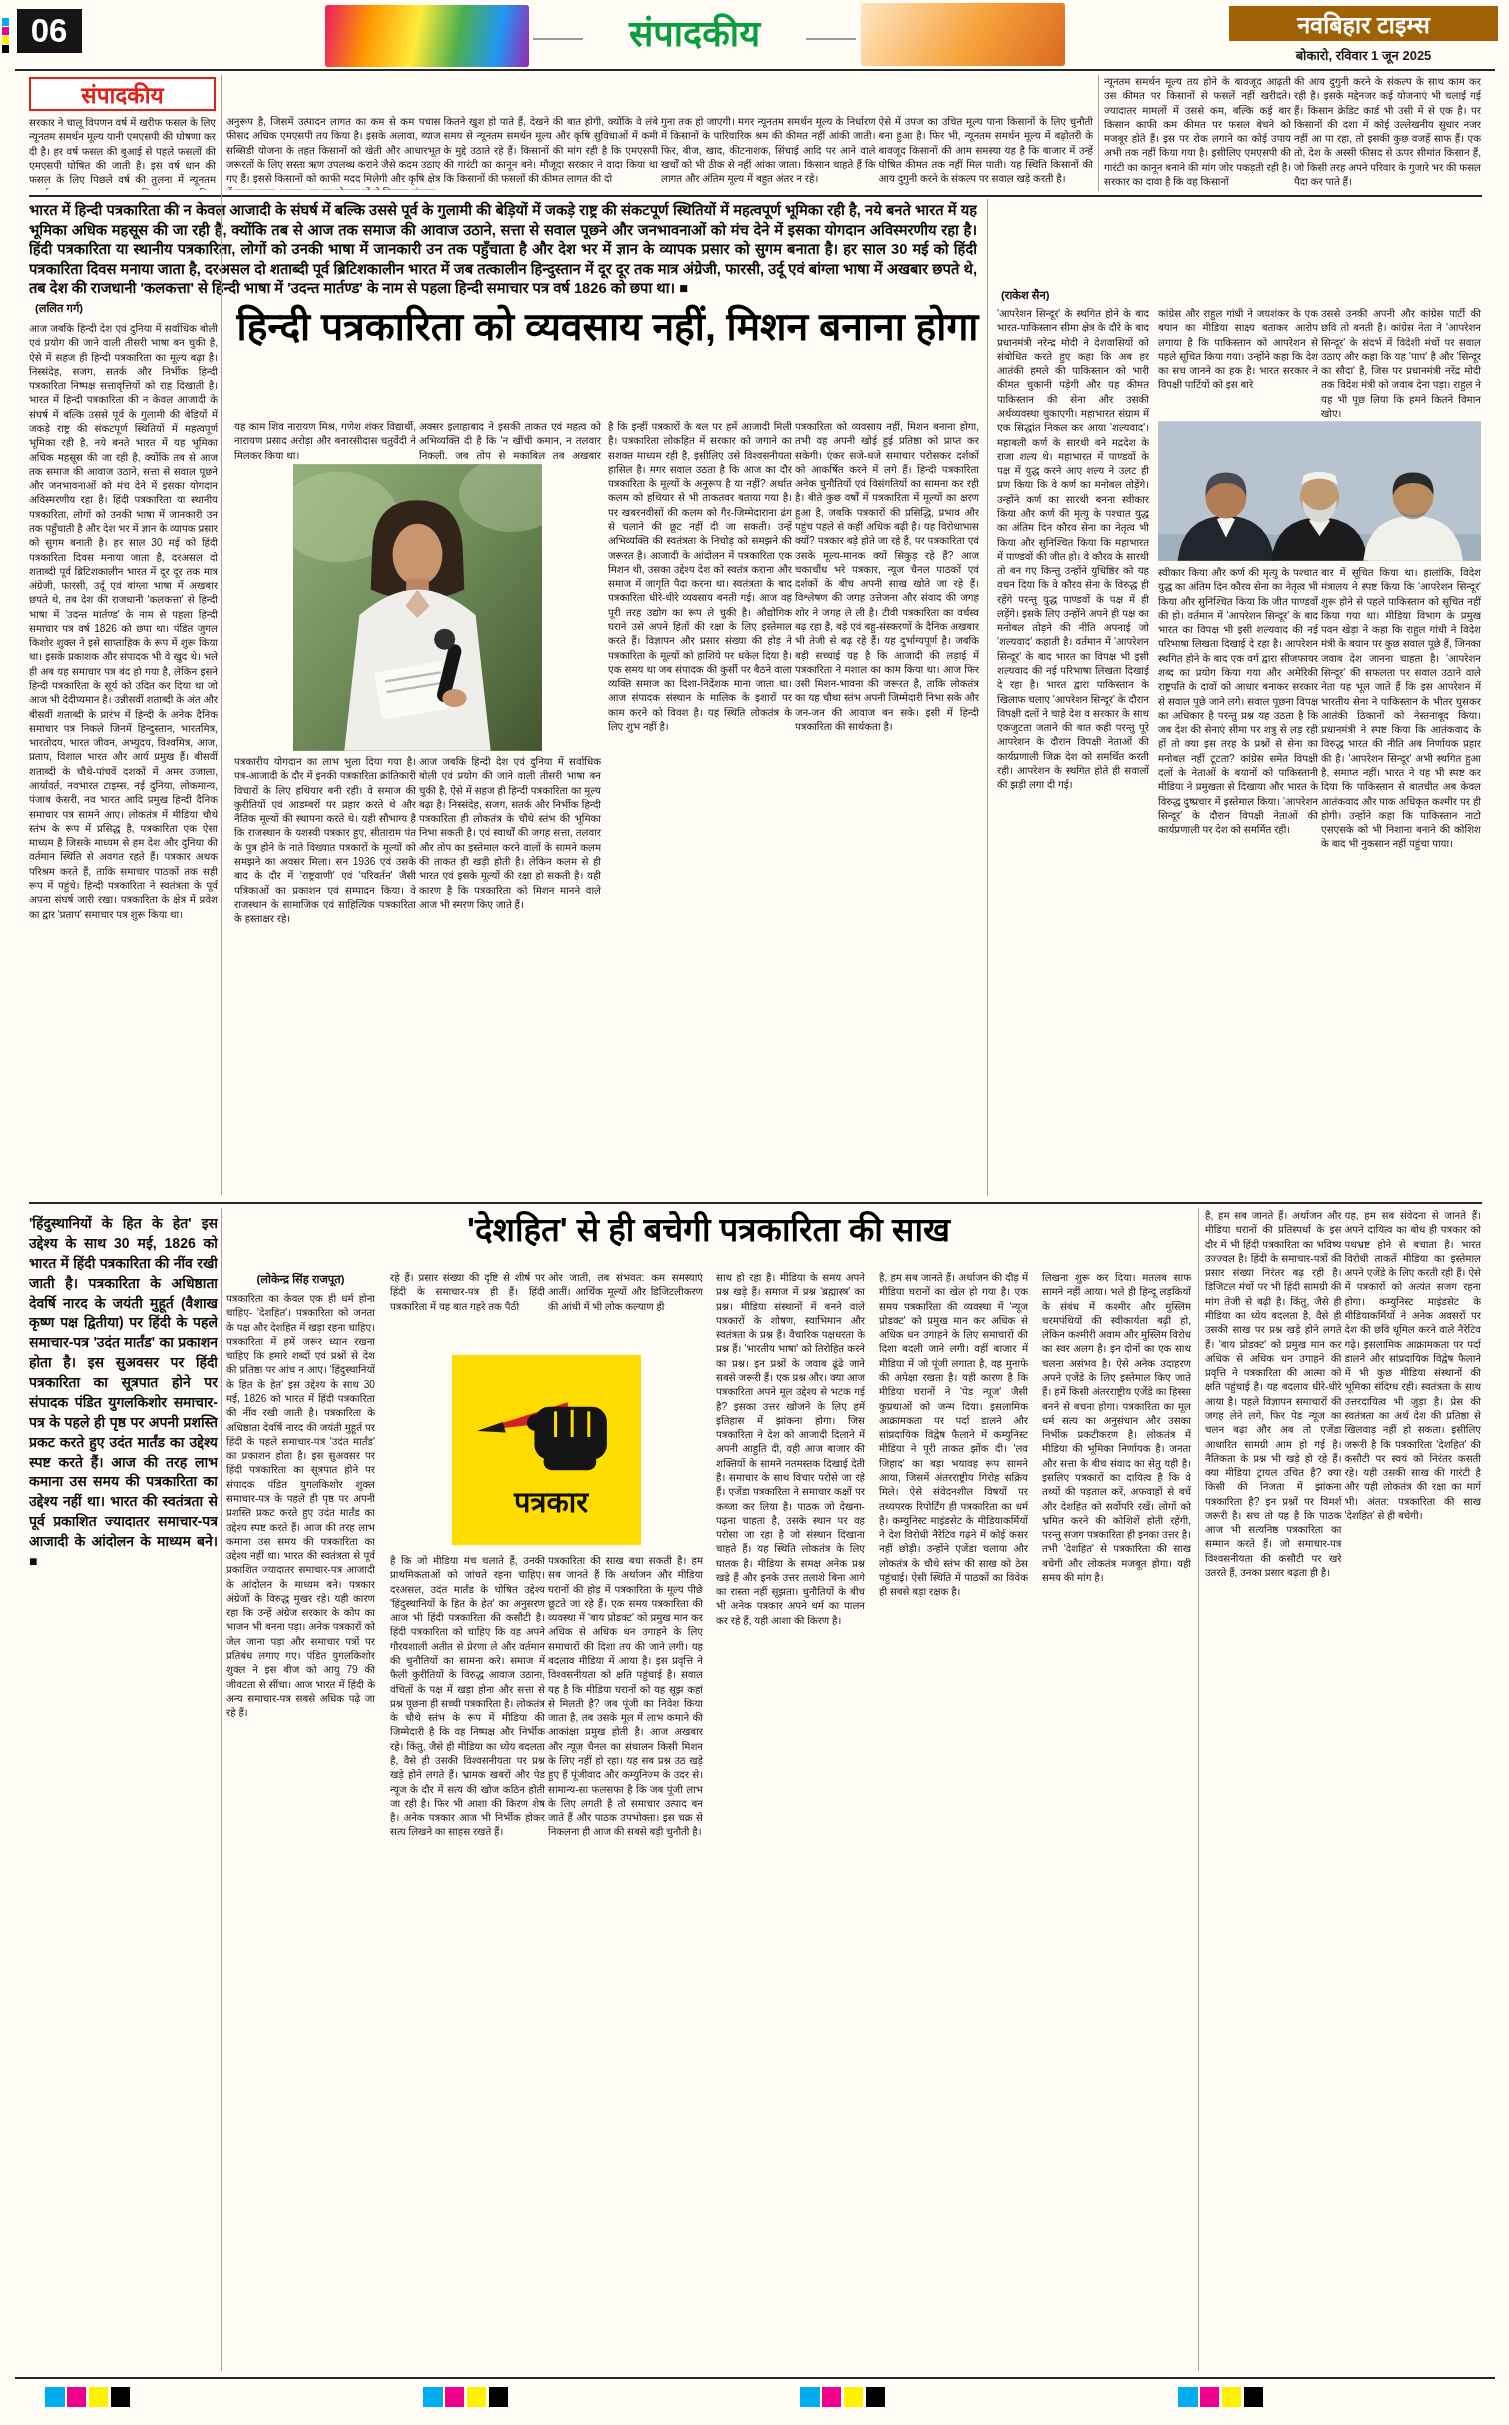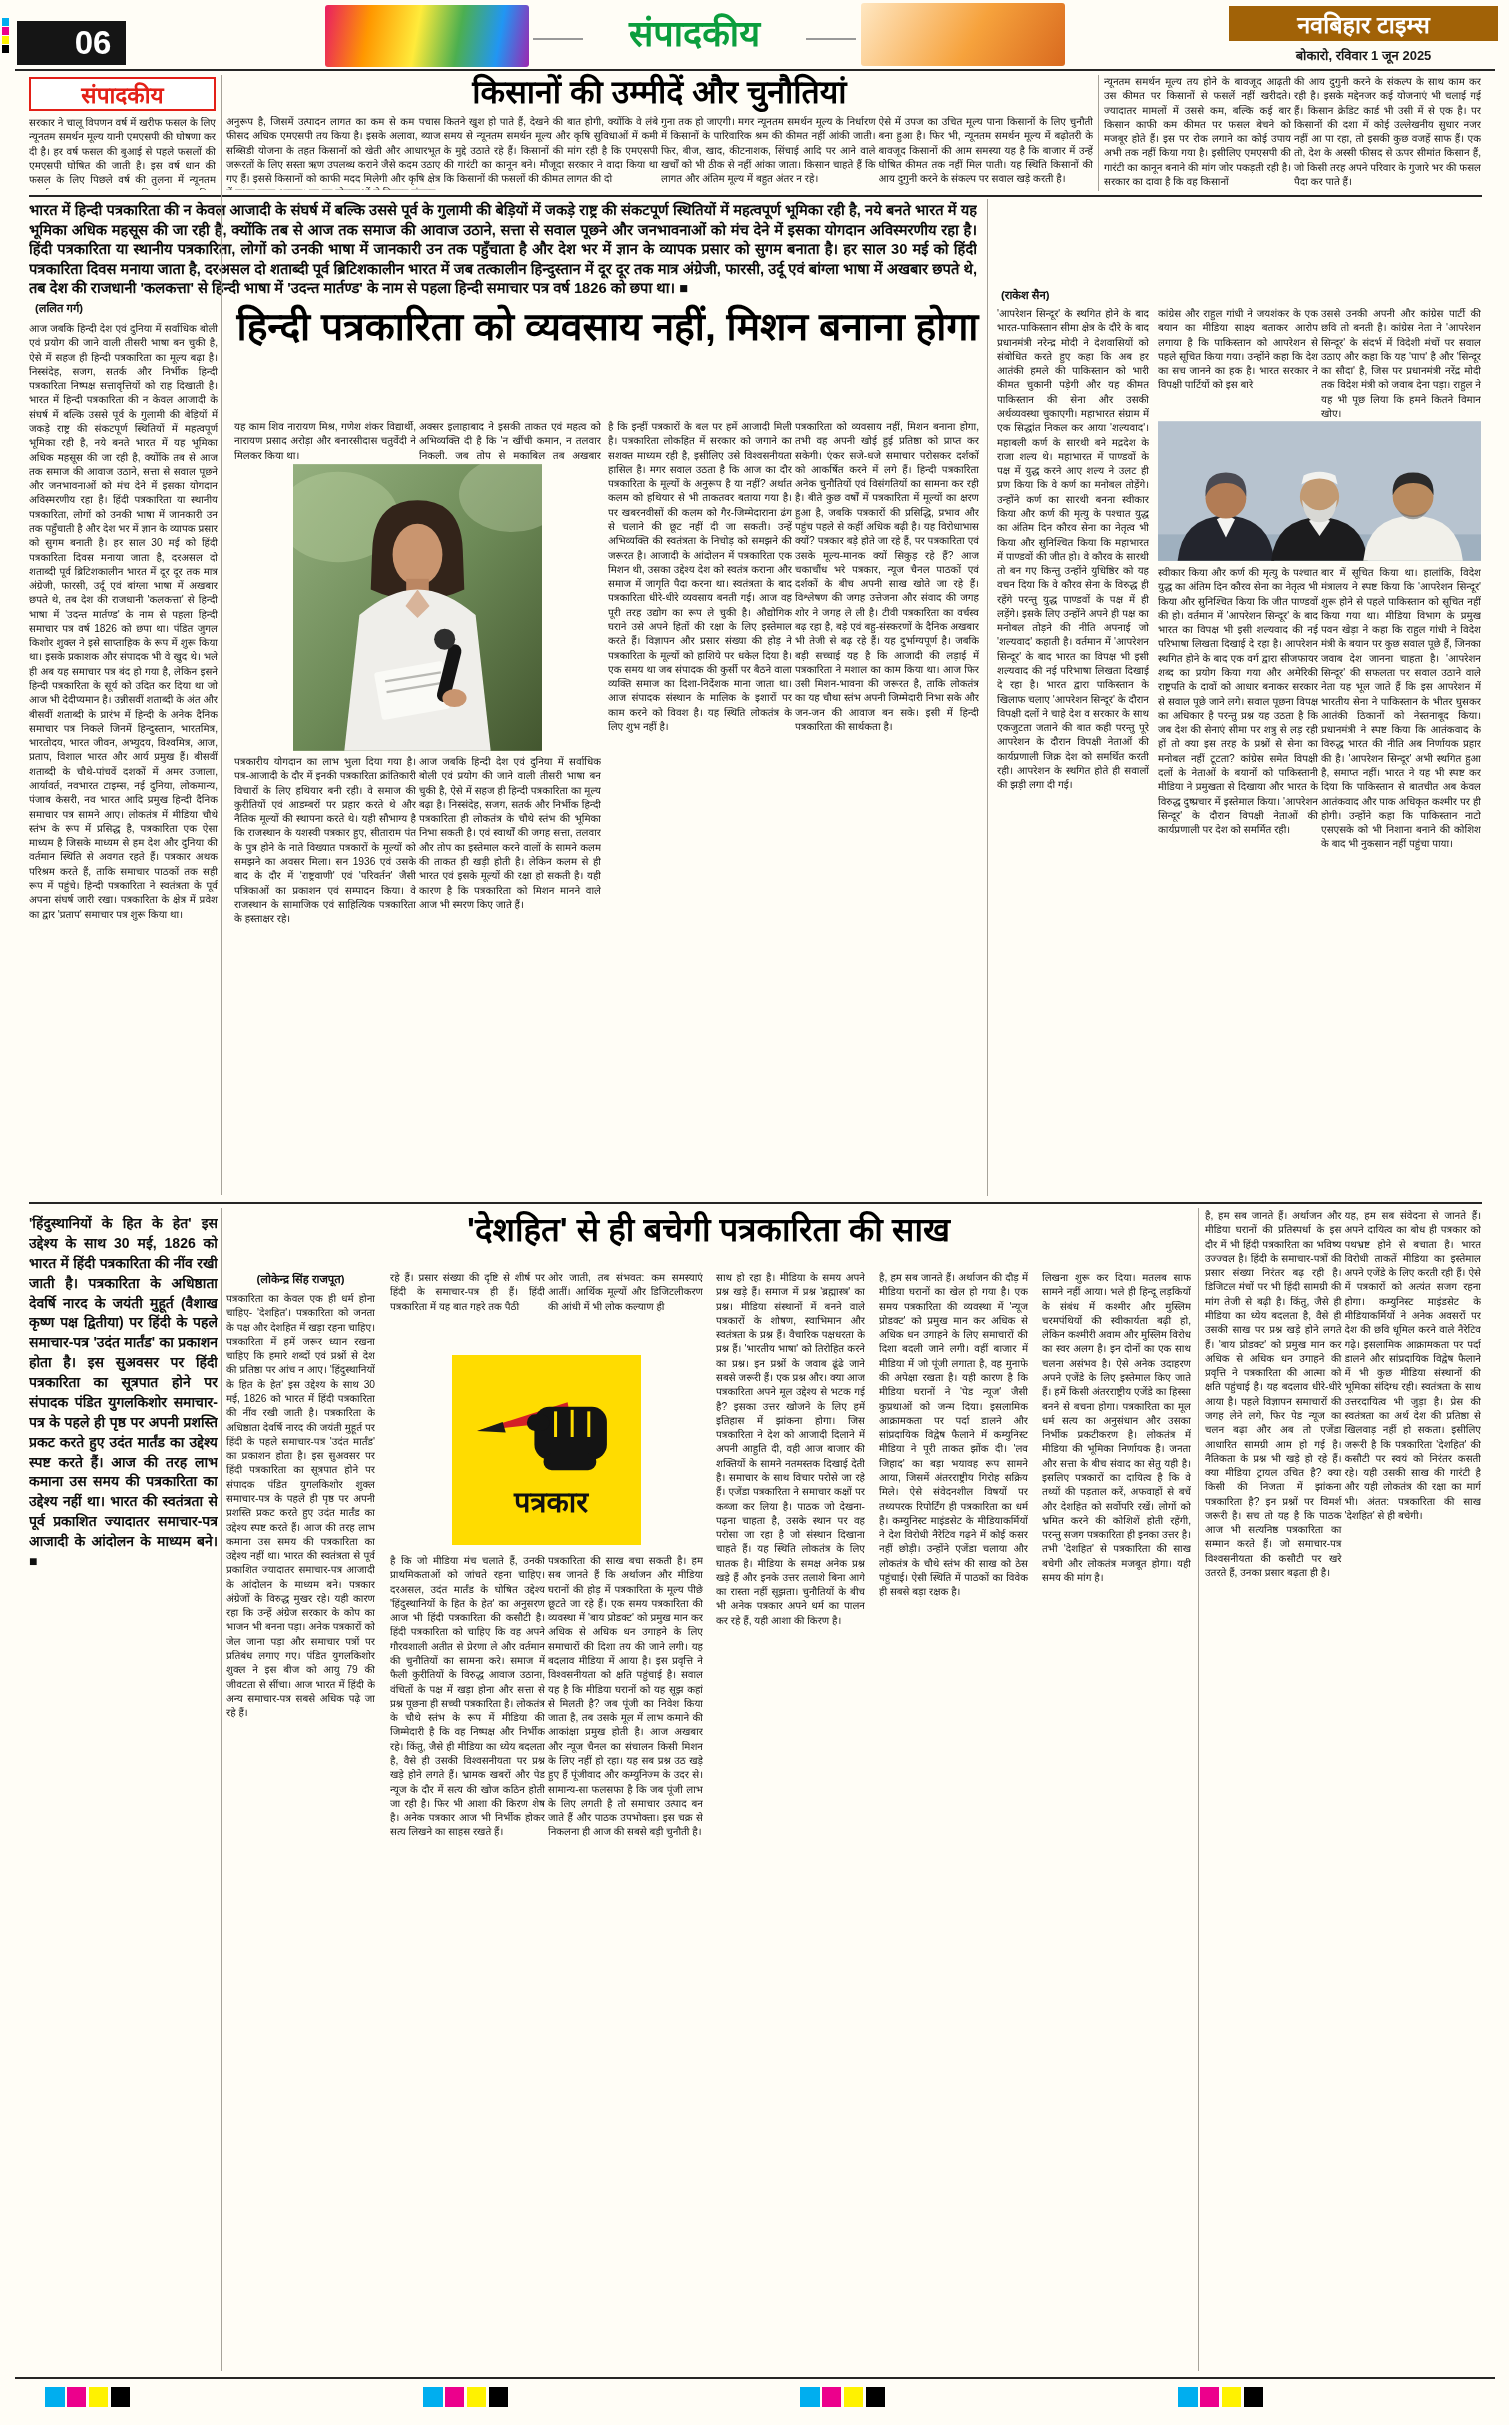--- a/index.html
+++ b/index.html
@@ -39,34 +39,33 @@
 
 <div class="page">
 
   <div class="abs" style="left:1.5px;top:18px;">
     <div class="sq10 c-c"></div>
     <div class="sq10 c-m"></div>
     <div class="sq10 c-y"></div>
     <div class="sq10 c-k"></div>
   </div>
 
-  <div class="abs pageno" style="left:16.6px;top:21px;width:65px;height:44px;padding-left:44px;">06</div>
+  <div class="abs pageno" style="left:16.6px;top:9px;width:65px;height:44px;">06</div>
   <div class="abs collage" style="left:325px;top:4.5px;width:204px;height:62px;"></div>
   <div class="abs" style="left:533px;top:38px;width:50px;height:1.5px;background:#999;"></div>
   <div class="abs sectitle" style="left:589px;top:9px;width:211px;height:50px;">संपादकीय</div>
   <div class="abs" style="left:806px;top:38px;width:50px;height:1.5px;background:#999;"></div>
   <div class="abs artimg" style="left:861px;top:3px;width:204px;height:63px;"></div>
   <div class="abs masthead" style="left:1229px;top:6px;width:269px;height:35px;">नवबिहार टाइम्स</div>
   <div class="abs dateline" style="left:1229px;top:44px;width:269px;height:21px;">बोकारो, रविवार 1 जून 2025</div>
   <div class="abs hrule" style="left:15px;top:69px;width:1480px;height:2.3px;"></div>
 
   <div class="abs edbox" style="left:29px;top:77px;width:183px;height:30px;">संपादकीय</div>
   <div class="abs bt" style="left:29px;top:116px;width:187px;height:74px;">सरकार ने चालू विपणन वर्ष में खरीफ फसल के लिए न्यूनतम समर्थन मूल्य यानी एमएसपी की घोषणा कर दी है। हर वर्ष फसल की बुआई से पहले फसलों की एमएसपी घोषित की जाती है। इस वर्ष धान की फसल के लिए पिछले वर्ष की तुलना में न्यूनतम समर्थन मूल्य उनहत्तर रुपए प्रति कुंतल बढ़ा दिया गया है। इसी तरह कुल चौदह फसलों का एमएसपी बढ़ाया गया है, जिनमें दलहनी फसलें और मोटे अनाज शामिल हैं। सरकार का दावा है कि यह बढ़ोतरी उसके वादे के</div>
 
-  <div class="abs hl" style="left:226px;top:72px;width:867px;height:38px;font-size:32px;">किसानों की उम्मीदें और चुनौतियां</div>
   <div class="abs cols" style="left:226px;top:115px;width:867px;height:75px;">
     <div class="bt">अनुरूप है, जिसमें उत्पादन लागत का कम से कम पचास फीसद अधिक एमएसपी तय किया है। इसके अलावा, ब्याज सब्सिडी योजना के तहत किसानों को खेती और आधारभूत जरूरतों के लिए सस्ता ऋण उपलब्ध कराने जैसे कदम उठाए गए हैं। इससे किसानों को काफी मदद मिलेगी और कृषि क्षेत्र में सुधार नजर आएगा। पर इन घोषणाओं से किसान संगठन</div>
     <div class="bt">कितने खुश हो पाते हैं, देखने की बात होगी, क्योंकि वे लंबे समय से न्यूनतम समर्थन मूल्य और कृषि सुविधाओं में कमी के मुद्दे उठाते रहे हैं। किसानों की मांग रही है कि एमएसपी की गारंटी का कानून बने। मौजूदा सरकार ने वादा किया था कि किसानों की फसलों की कीमत लागत की दो</div>
     <div class="bt">गुना तक हो जाएगी। मगर न्यूनतम समर्थन मूल्य के निर्धारण में किसानों के पारिवारिक श्रम की कीमत नहीं आंकी जाती। फिर, बीज, खाद, कीटनाशक, सिंचाई आदि पर आने वाले खर्चों को भी ठीक से नहीं आंका जाता। किसान चाहते हैं कि लागत और अंतिम मूल्य में बहुत अंतर न रहे।</div>
     <div class="bt">ऐसे में उपज का उचित मूल्य पाना किसानों के लिए चुनौती बना हुआ है। फिर भी, न्यूनतम समर्थन मूल्य में बढ़ोतरी के बावजूद किसानों की आम समस्या यह है कि बाजार में उन्हें घोषित कीमत तक नहीं मिल पाती। यह स्थिति किसानों की आय दुगुनी करने के संकल्प पर सवाल खड़े करती है।</div>
   </div>
   <div class="vr" style="left:1098px;top:75px;height:116px;"></div>
   <div class="abs cols" style="left:1104px;top:75px;width:377px;height:115px;">
     <div class="bt">न्यूनतम समर्थन मूल्य तय होने के बावजूद आढ़ती उस कीमत पर किसानों से फसलें नहीं खरीदते। ज्यादातर मामलों में उससे कम, बल्कि कई बार किसान काफी कम कीमत पर फसल बेचने को मजबूर होते हैं। इस पर रोक लगाने का कोई उपाय अभी तक नहीं किया गया है। इसीलिए एमएसपी की गारंटी का कानून बनाने की मांग जोर पकड़ती रही है। सरकार का दावा है कि वह किसानों</div>
     <div class="bt">की आय दुगुनी करने के संकल्प के साथ काम कर रही है। इसके मद्देनजर कई योजनाएं भी चलाई गई हैं। किसान क्रेडिट कार्ड भी उसी में से एक है। पर किसानों की दशा में कोई उल्लेखनीय सुधार नजर नहीं आ पा रहा, तो इसकी कुछ वजहें साफ हैं। एक तो, देश के अस्सी फीसद से ऊपर सीमांत किसान हैं, जो किसी तरह अपने परिवार के गुजारे भर की फसल पैदा कर पाते हैं।</div>

